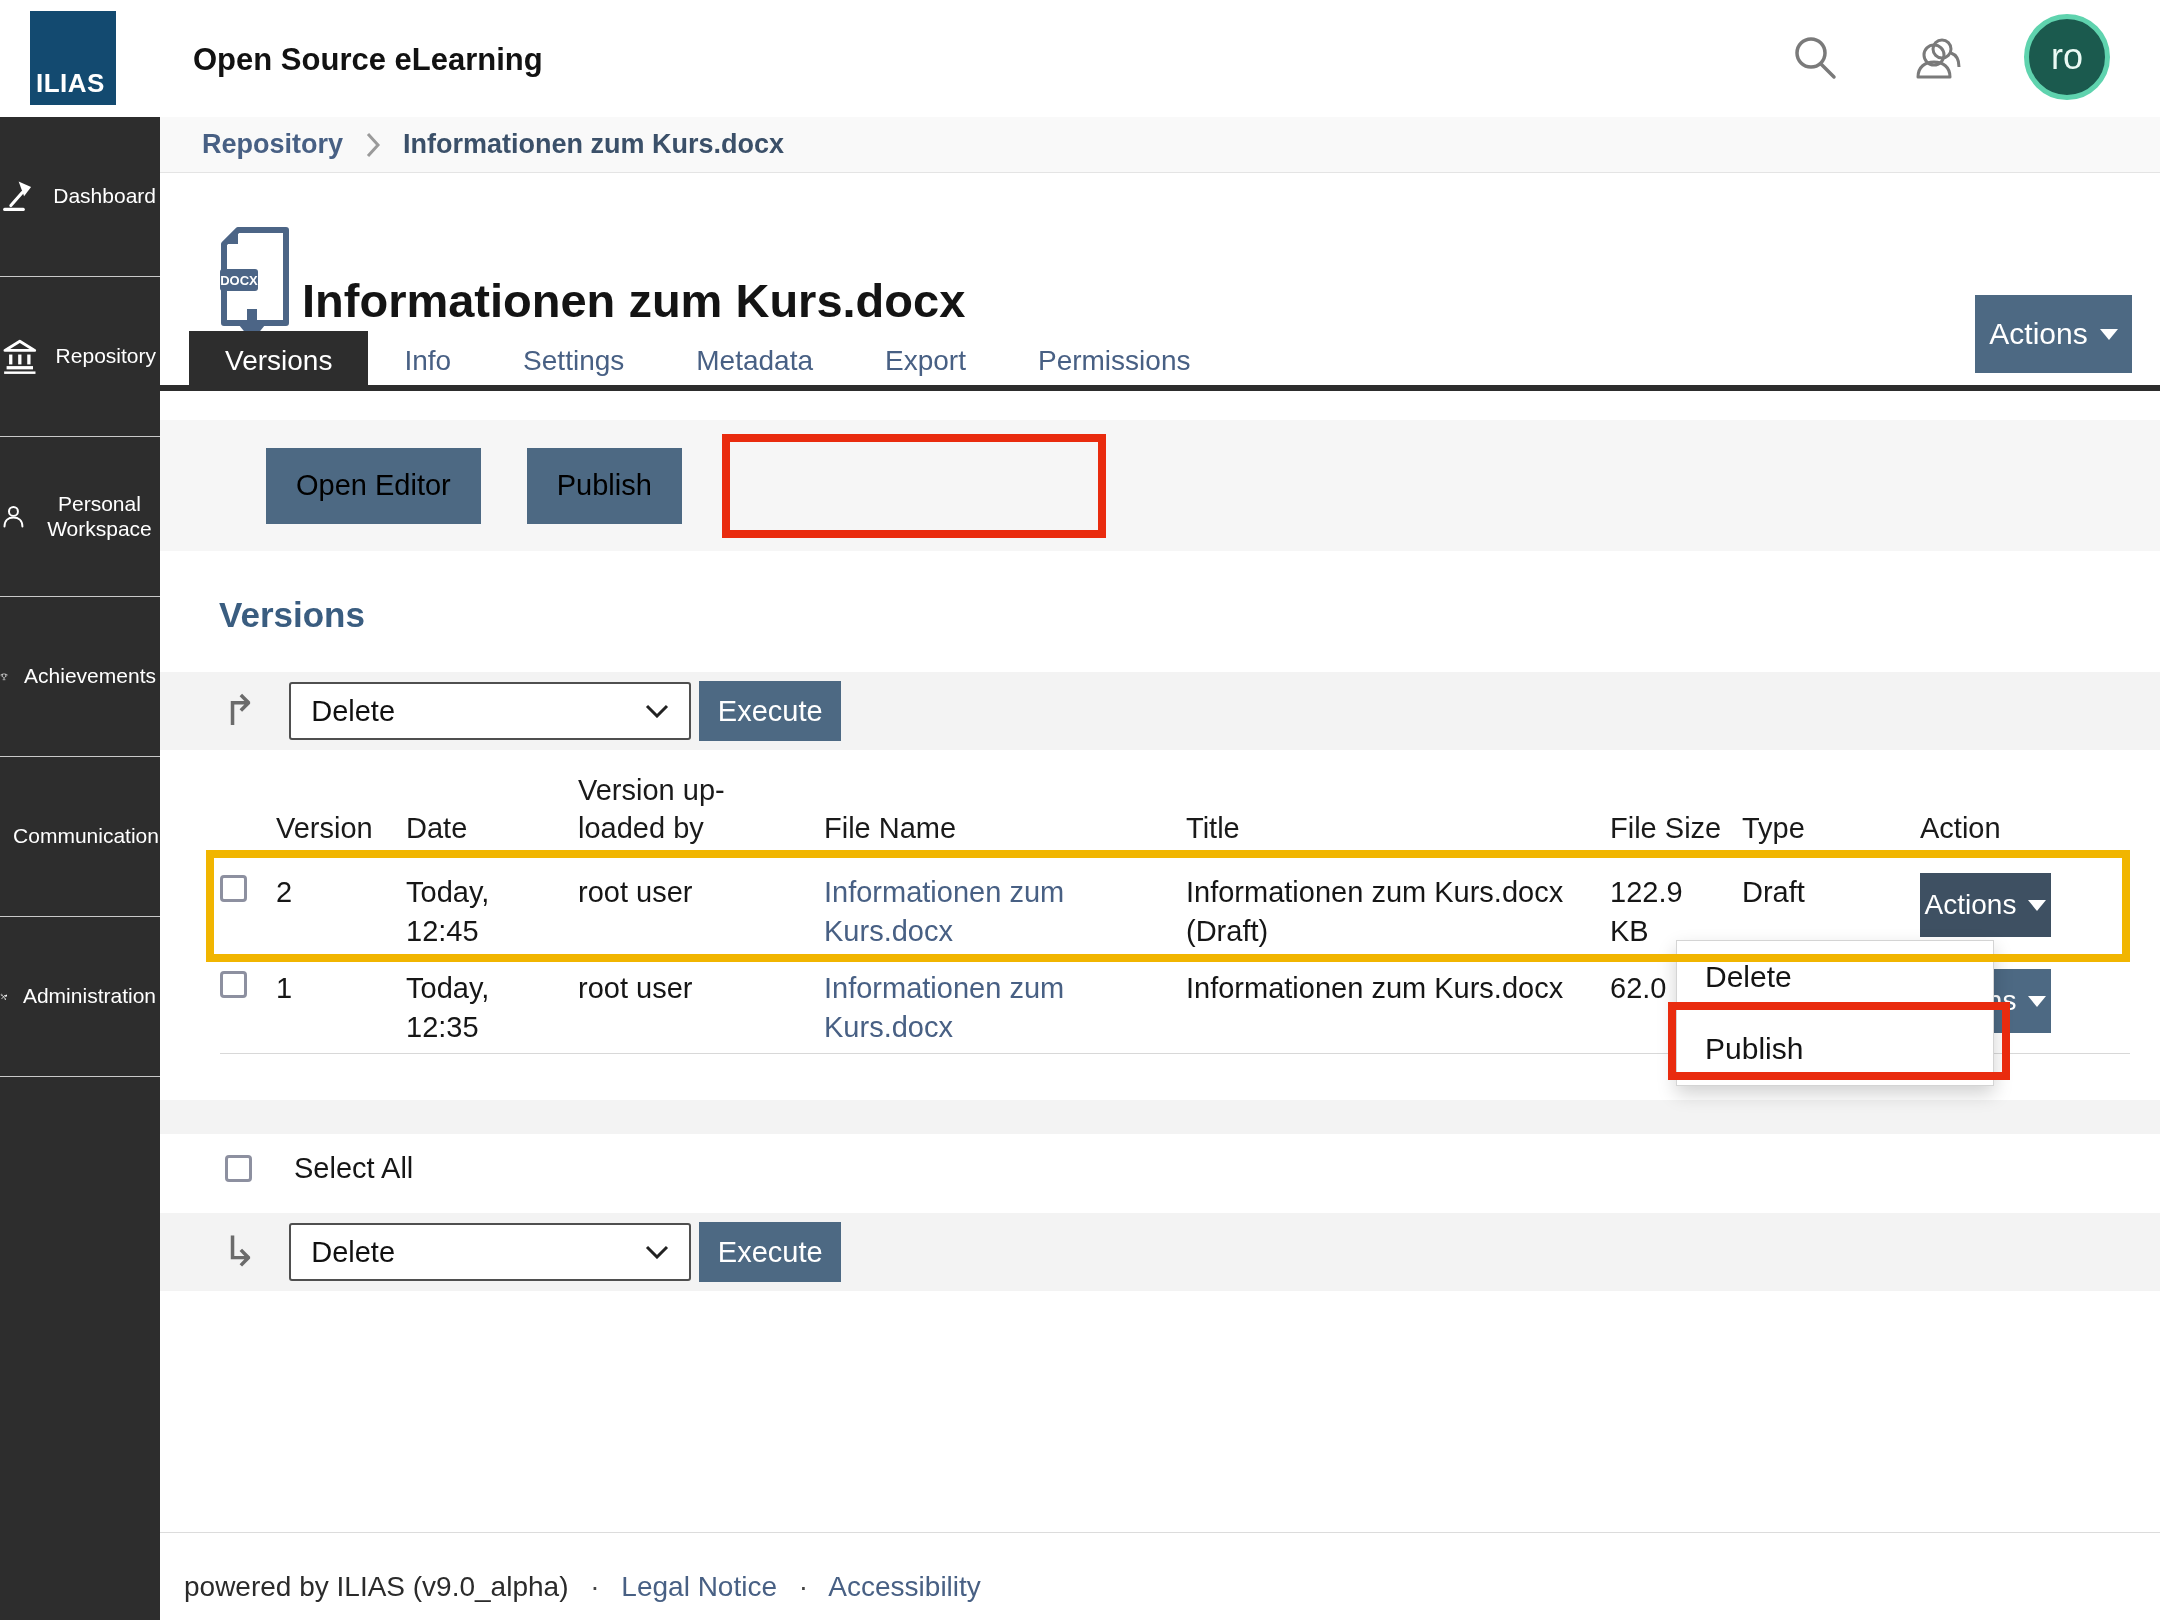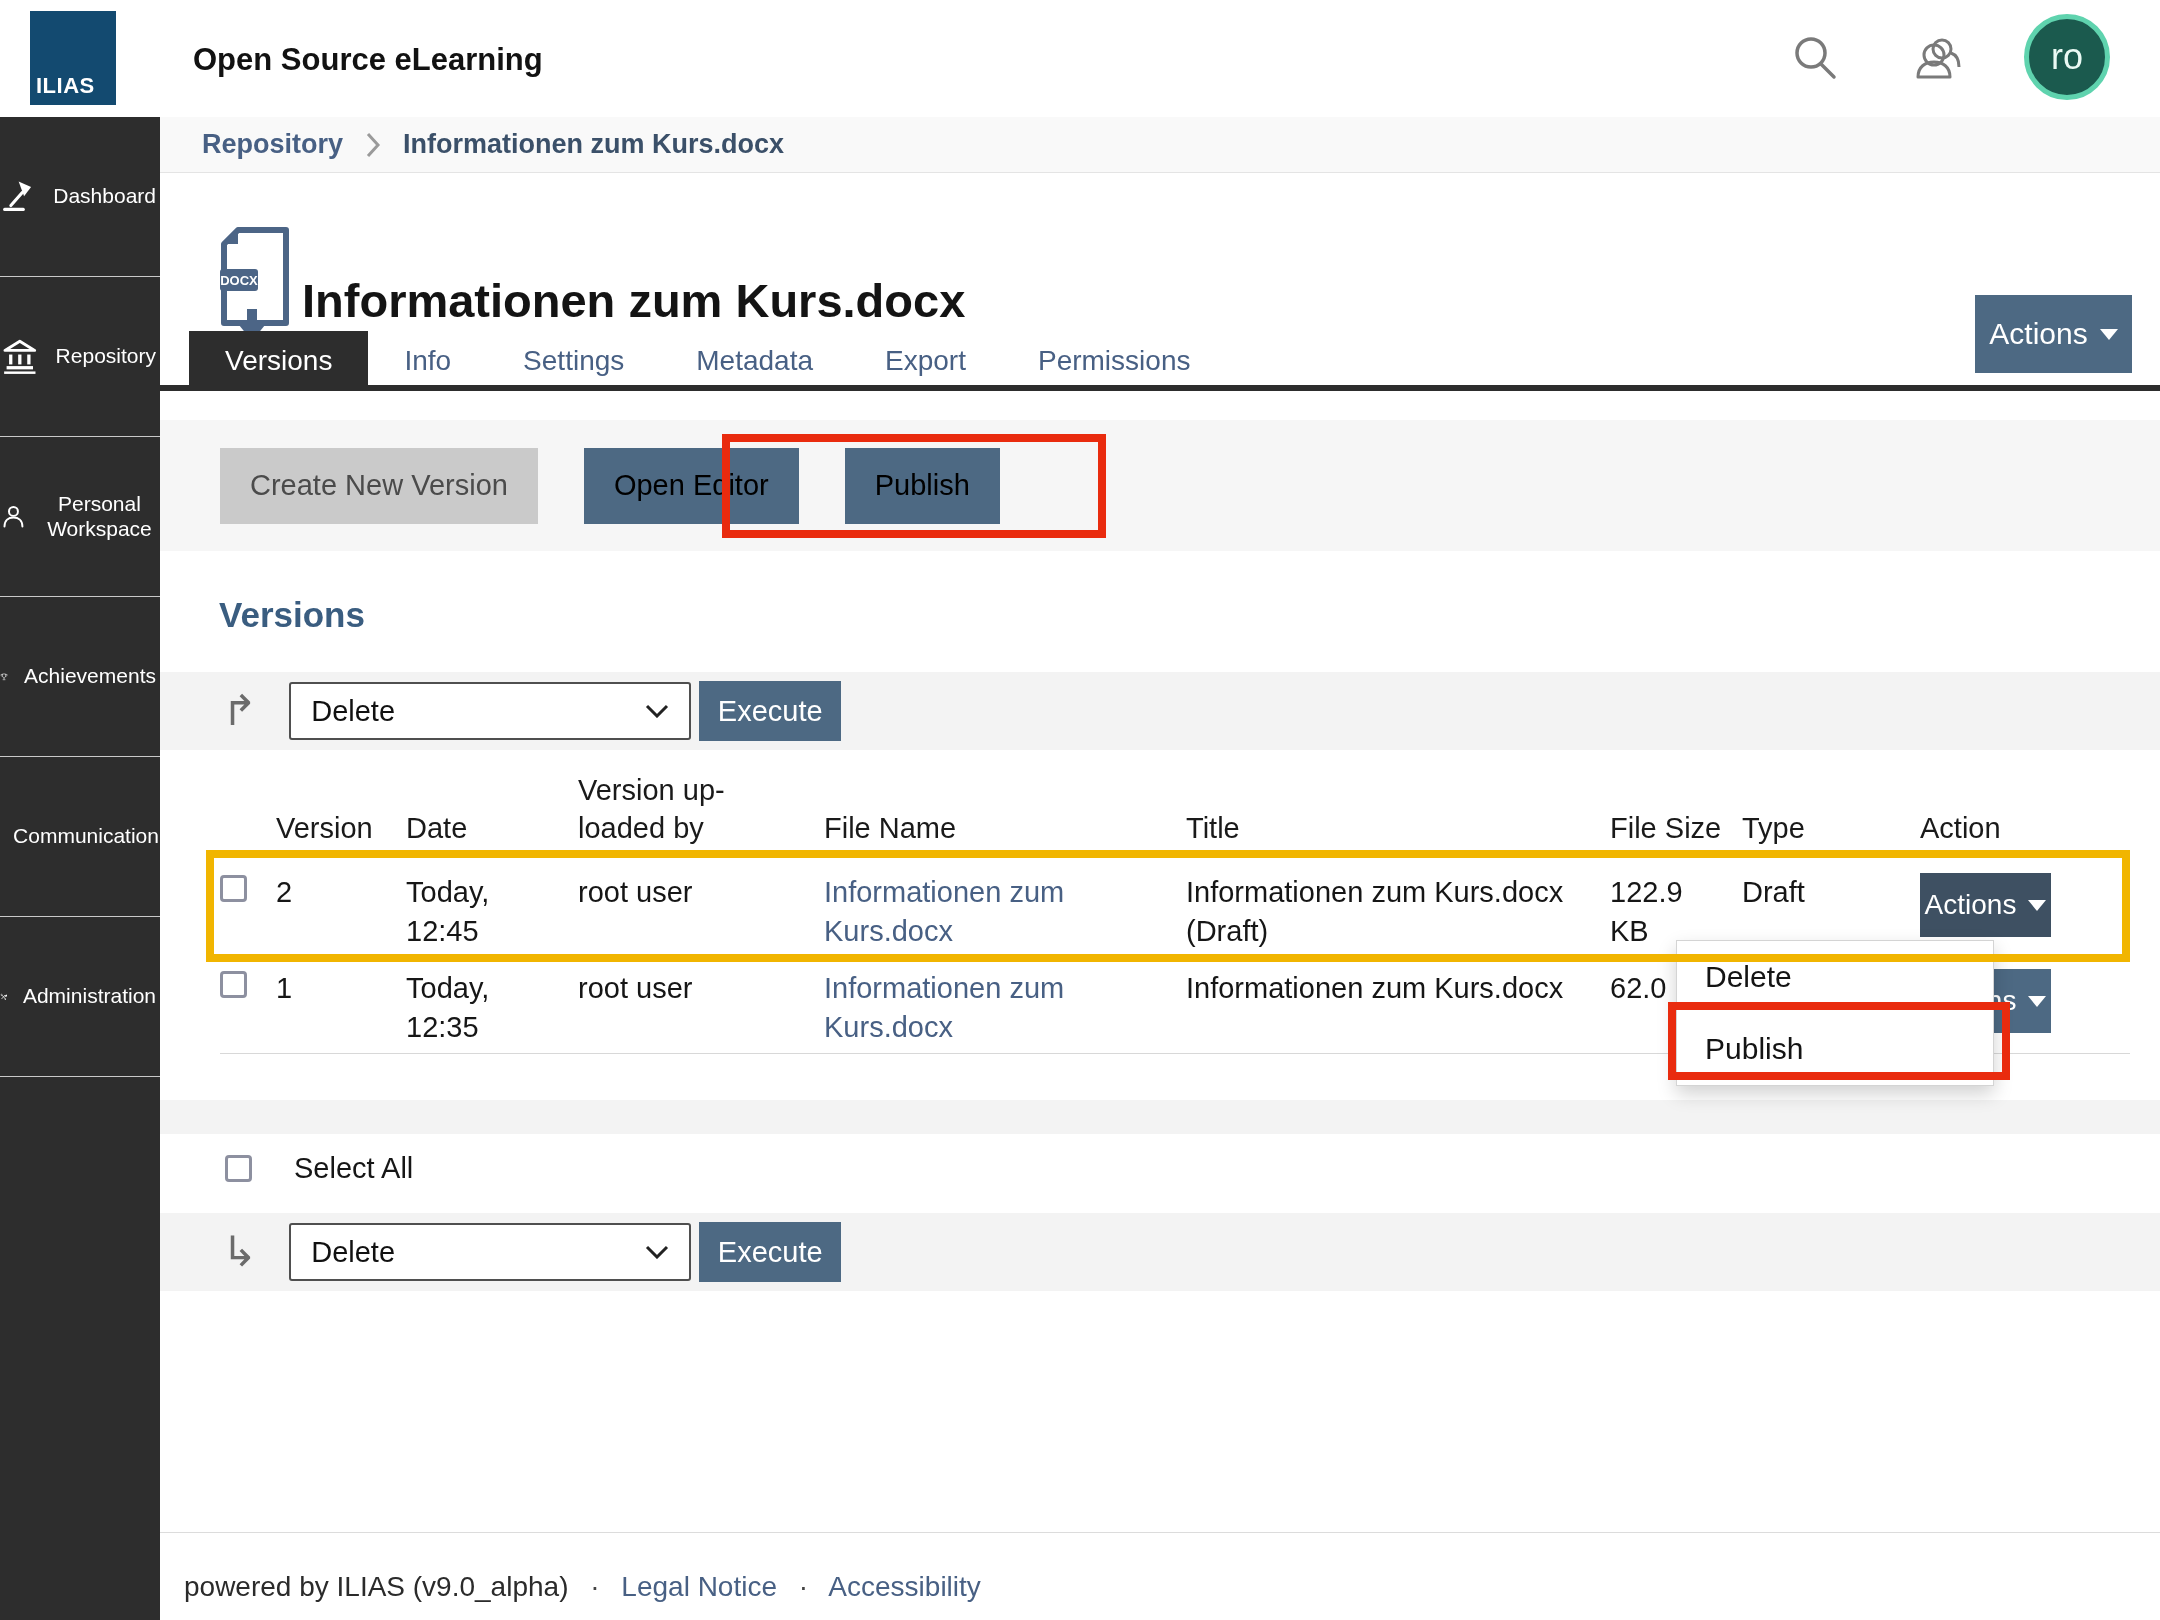--- a/index.html
+++ b/index.html
@@ -2,21 +2,21 @@
 <html><head>
 <meta charset="utf-8">
 <style>
   * { margin:0; padding:0; box-sizing:border-box; }
   html,body { width:2160px; height:1620px; }
   body { position:relative; background:#ffffff; font-family:"Liberation Sans", sans-serif; color:#1a1a1a; overflow:hidden; }
 
   
   .header { position:absolute; left:0; top:0; width:2160px; height:117px; background:#fff; z-index:3; }
   .logo { position:absolute; left:30px; top:11px; width:86px; height:94px; background:#134a70; display:flex; align-items:flex-end; padding:6px 6px; }
-  .logo span { color:#fff; font-weight:bold; font-size:22px; letter-spacing:0.5px; }
+  .logo span { color:#fff; font-weight:bold; font-size:26px; letter-spacing:0.5px; }
   .app-title { position:absolute; left:193px; top:42px; font-size:31px; font-weight:bold; color:#121212; }
   .hicon { position:absolute; top:33px; width:52px; height:52px; }
   .avatar { position:absolute; left:2024px; top:14px; width:86px; height:86px; border-radius:50%; background:#1b5a4e; border:5px solid #5fd3ae; display:flex; align-items:center; justify-content:center; }
   .avatar span { color:#eafaf4; font-size:36px; }
 
   
   .sidebar { position:absolute; left:0; top:117px; width:160px; height:1503px; background:#2d2d2d; z-index:2; }
   .side-item { height:160px; border-bottom:1px solid #c9c9c9; display:flex; flex-direction:row; align-items:center; justify-content:center; gap:12px; cursor:pointer; }
   .side-item svg { width:46px; height:46px; }
   .side-item .slabel { color:#ffffff; font-size:21px; text-align:center; line-height:1.15; padding:0 4px; }
@@ -203,21 +203,20 @@
       <div class="tab">Info</div>
       <div class="tab">Settings</div>
       <div class="tab">Metadata</div>
       <div class="tab">Export</div>
       <div class="tab">Permissions</div>
     </div>
     <div class="underline"></div>
   </div>
 
   <div class="btnpanel">
-    <button class="pbtn disabled">Create New Version</button>
     <button class="pbtn primary" style="margin-left:46px;">Open Editor</button>
     <button class="pbtn primary" style="margin-left:46px;">Publish</button>
   </div>
 
   <h2 class="h2-versions">Versions</h2>
 
   <div class="toolbar toolbar1">
     <span class="tarrow">↱</span>
     <div class="select">
       <span>Delete</span>

